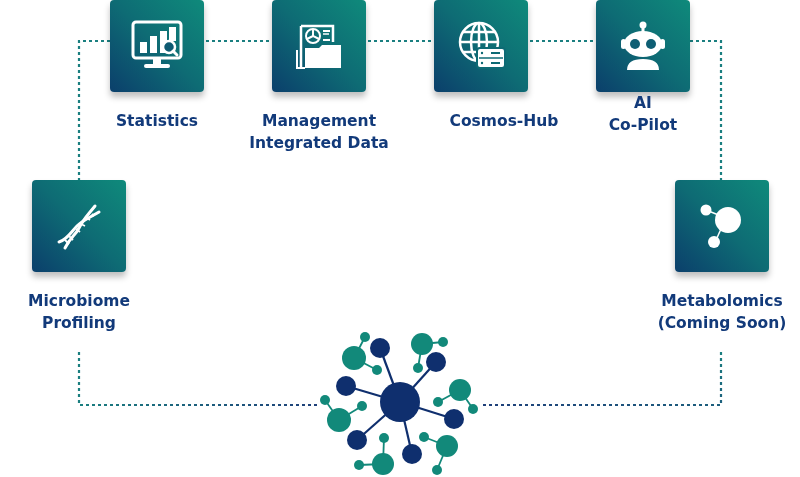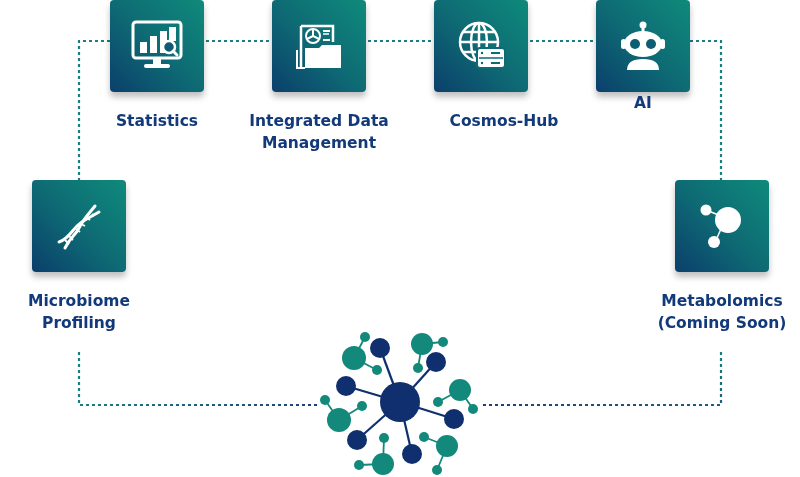--- a/index.html
+++ b/index.html
@@ -72,22 +72,22 @@
     <circle cx="24" cy="20" r="7" fill="none" stroke="#fff" stroke-width="2"></circle>
     <path d="M24 13 V20 L30 23 M24 20 L18 23" stroke="#fff" stroke-width="2" fill="none"></path>
     <line x1="34" y1="15" x2="41" y2="15" stroke="#fff" stroke-width="2"></line>
     <line x1="34" y1="18" x2="40" y2="18" stroke="#fff" stroke-width="1.5"></line>
     <line x1="34" y1="24" x2="41" y2="24" stroke="#fff" stroke-width="2"></line>
     <path d="M16 32 H30 L33 29 H52 V52 H16 Z" fill="#fff"></path>
     <path d="M8 34 V52 H16" fill="none" stroke="#fff" stroke-width="2"></path>
   </svg>
 </div>
 <div class="label" style="left:229px; top:110px;">
+  <span>Management</span>
   <span>Integrated Data</span>
-  <span>Management</span>
 </div>
 
 <div class="tile" style="left:434px; top:0px;">
   <svg viewBox="0 0 60 60">
     <g fill="none" stroke="#fff" stroke-width="2.5">
       <circle cx="28" cy="26" r="19"></circle>
       <ellipse cx="28" cy="26" rx="8" ry="19"></ellipse>
       <line x1="28" y1="7" x2="28" y2="45"></line>
       <line x1="9" y1="26" x2="47" y2="26"></line>
       <path d="M12 16 H44 M12 36 H44"></path>
@@ -111,20 +111,21 @@
     <ellipse cx="30" cy="28" rx="19" ry="13" fill="#fff"></ellipse>
     <rect x="8" y="23" width="5" height="10" rx="2.5" fill="#fff"></rect>
     <rect x="47" y="23" width="5" height="10" rx="2.5" fill="#fff"></rect>
     <circle cx="22" cy="28" r="5" fill="#0e5e73"></circle>
     <circle cx="38" cy="28" r="5" fill="#0e5e73"></circle>
     <path d="M14 54 Q14 43 30 43 Q46 43 46 54 Z" fill="#fff"></path>
   </svg>
 </div>
 <div class="label" style="left:553px; top:92px;">
   <span>AI</span>
+  <span>Co-Pilot</span>
 </div>
 
 <div class="tile" style="left:32px; top:180px;">
   <svg viewBox="0 0 60 60">
     <g fill="none" stroke="#fff" stroke-width="3" stroke-linecap="round">
       <path d="M16 52 C22 40 26 40 30 32 C34 24 38 20 46 10"></path>
       <path d="M10 46 C18 44 22 36 28 30 C34 24 40 22 50 16"></path>
     </g>
     <g stroke="#fff" stroke-width="1.8">
       <line x1="16" y1="44" x2="20" y2="48"></line>

